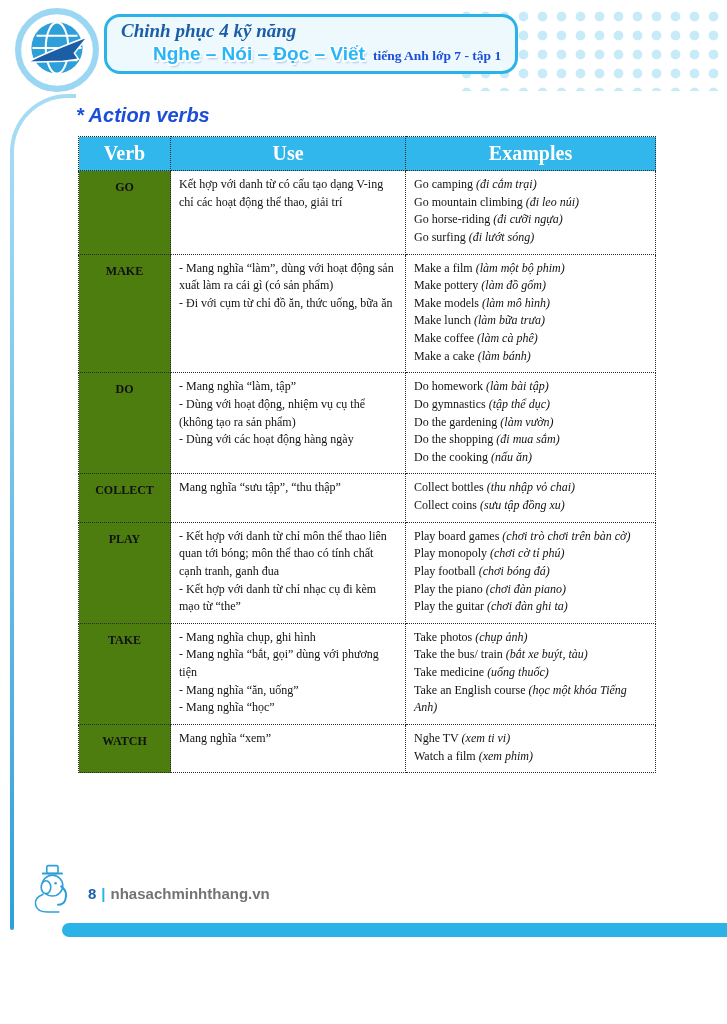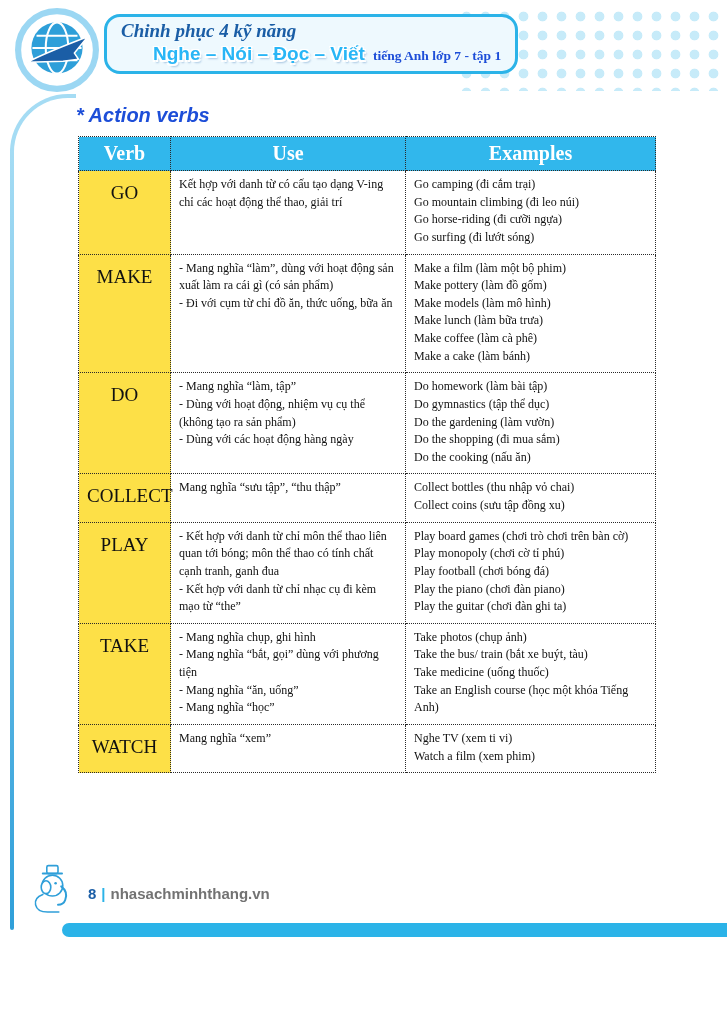--- a/index.html
+++ b/index.html
@@ -48,23 +48,23 @@
     font-family:"Liberation Sans","DejaVu Sans",sans-serif; font-weight:bold; font-style:italic;
     color:#1d4ed8; font-size:20px; margin:0 0 9px -2px;
   }
   table.verbs { width:100%; border-collapse:collapse; table-layout:fixed; }
   col.c1 { width:92px; } col.c2 { width:235px; } col.c3 { width:250px; }
   .verbs th, .verbs td { border:1.6px dotted #2a2a2a; }
   .verbs th {
     background:#31b7ec; color:#fff; font-weight:bold; font-size:20px; padding:5px 2px;
   }
   .verbs td { vertical-align:top; font-size:12px; line-height:1.47; padding:5px 8px 7px; }
-  td.verb-cell { text-align:center; font-weight:normal; font-size:19px; background:#fde047; padding-top:8px; }
+  td.verb-cell { text-align:center; font-weight:bold; font-size:12px; background:#4d7c0f; padding-top:8px; }
   .use-line, .example-line { margin:0; }
-  .ex-vi { }
+  .ex-vi { font-style:italic; }
   
   .mascot { position:absolute; left:26px; bottom:32px; width:48px; height:56px; }
   .mascot svg { width:100%; height:100%; }
   .footer-text {
     position:absolute; left:88px; bottom:46px;
     font-family:"Liberation Sans","DejaVu Sans",sans-serif; font-size:15px; font-weight:bold;
   }
   .page-num { color:#1b5ea6; }
   .sep { color:#2bb3e8; margin:0 5px; }
   .site { color:#737373; }

